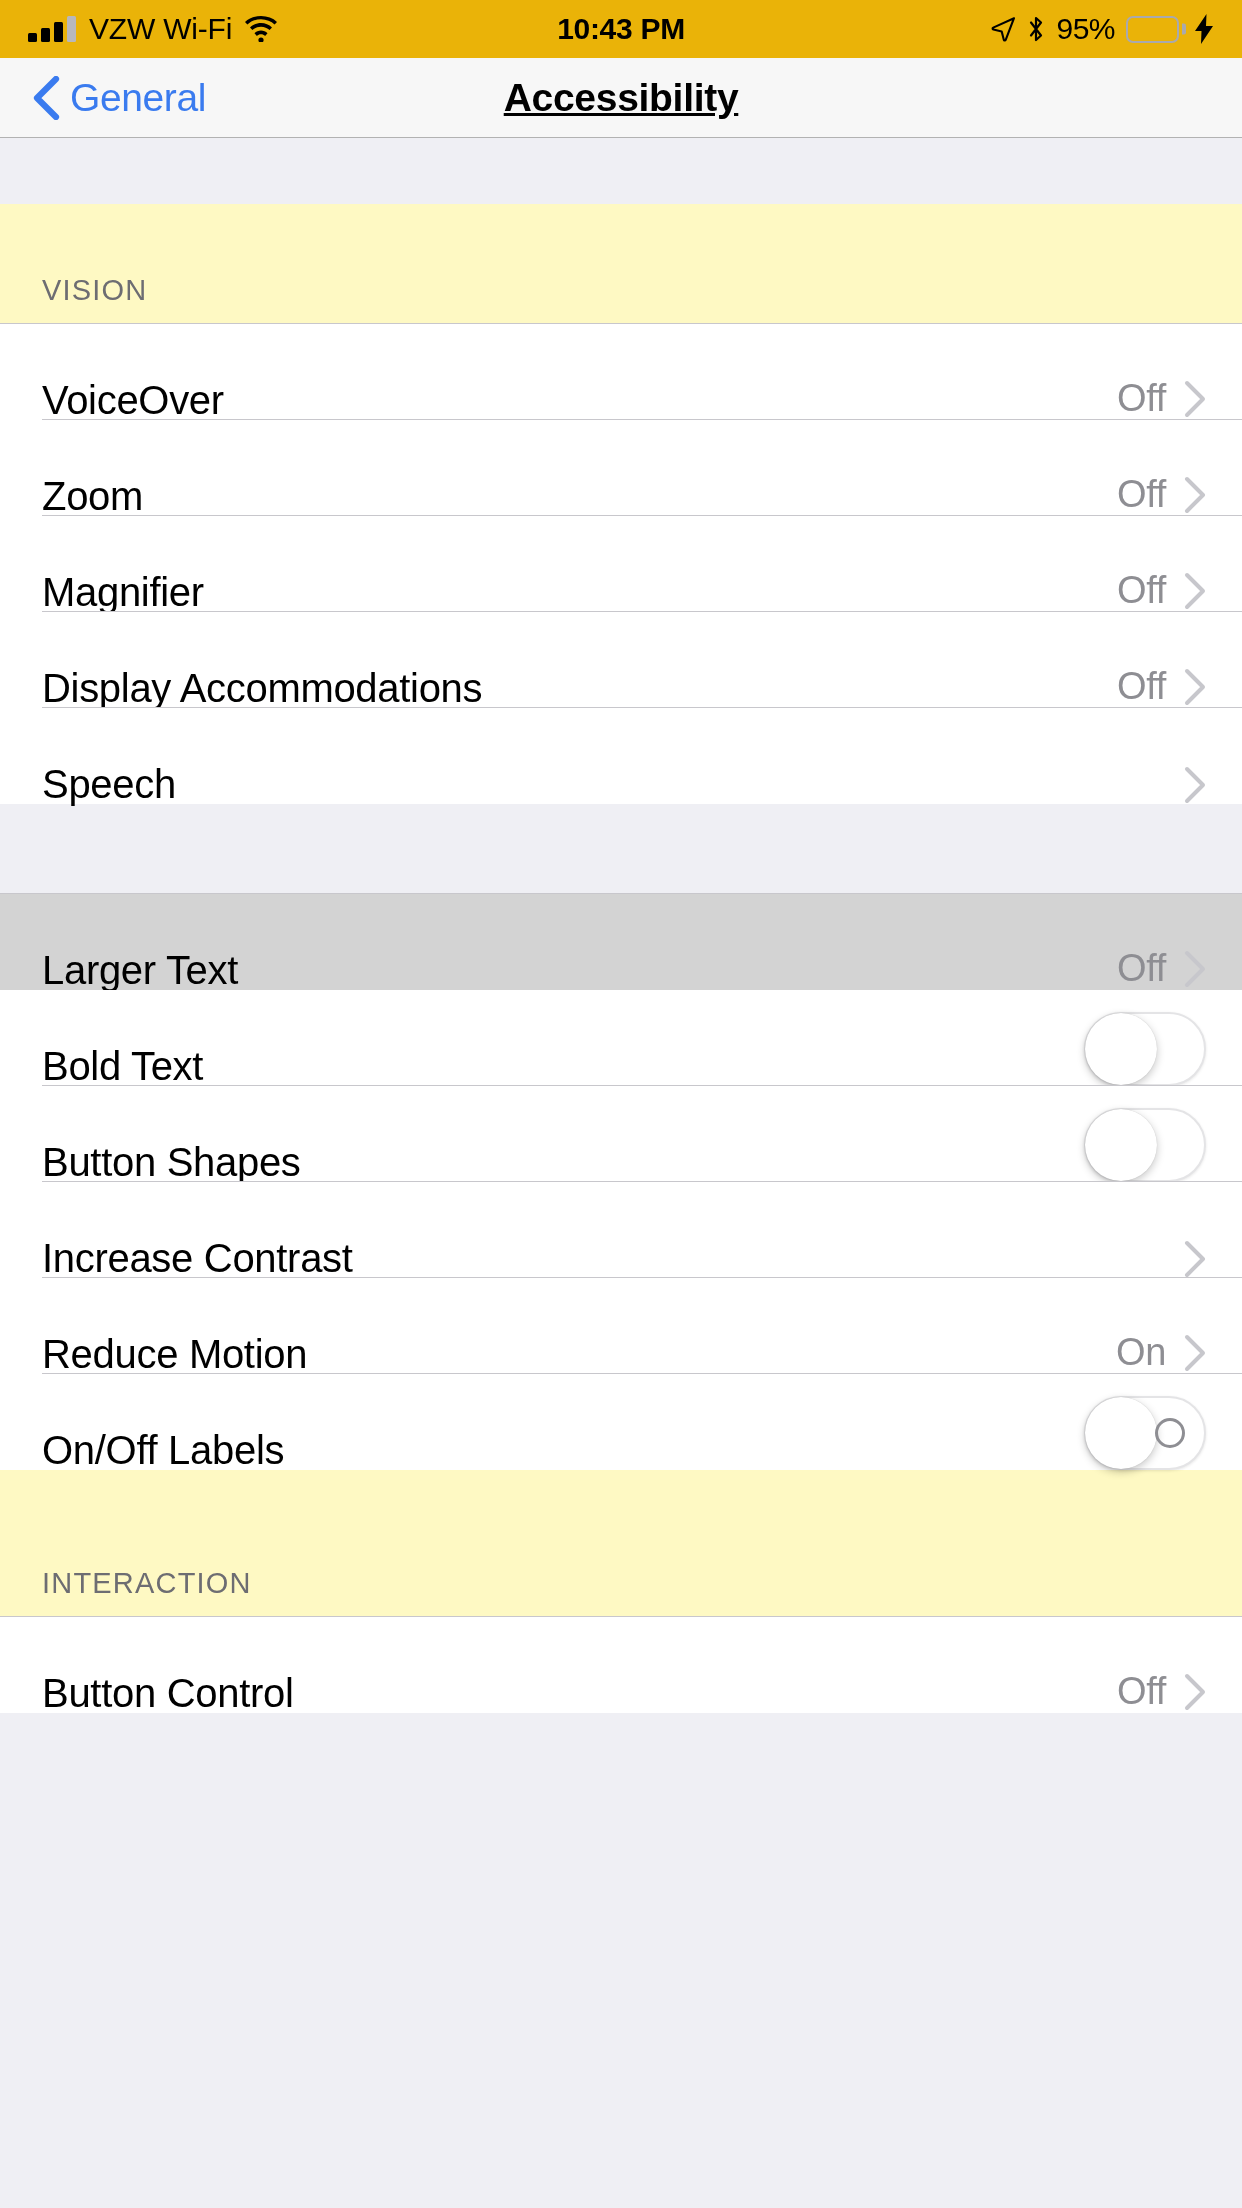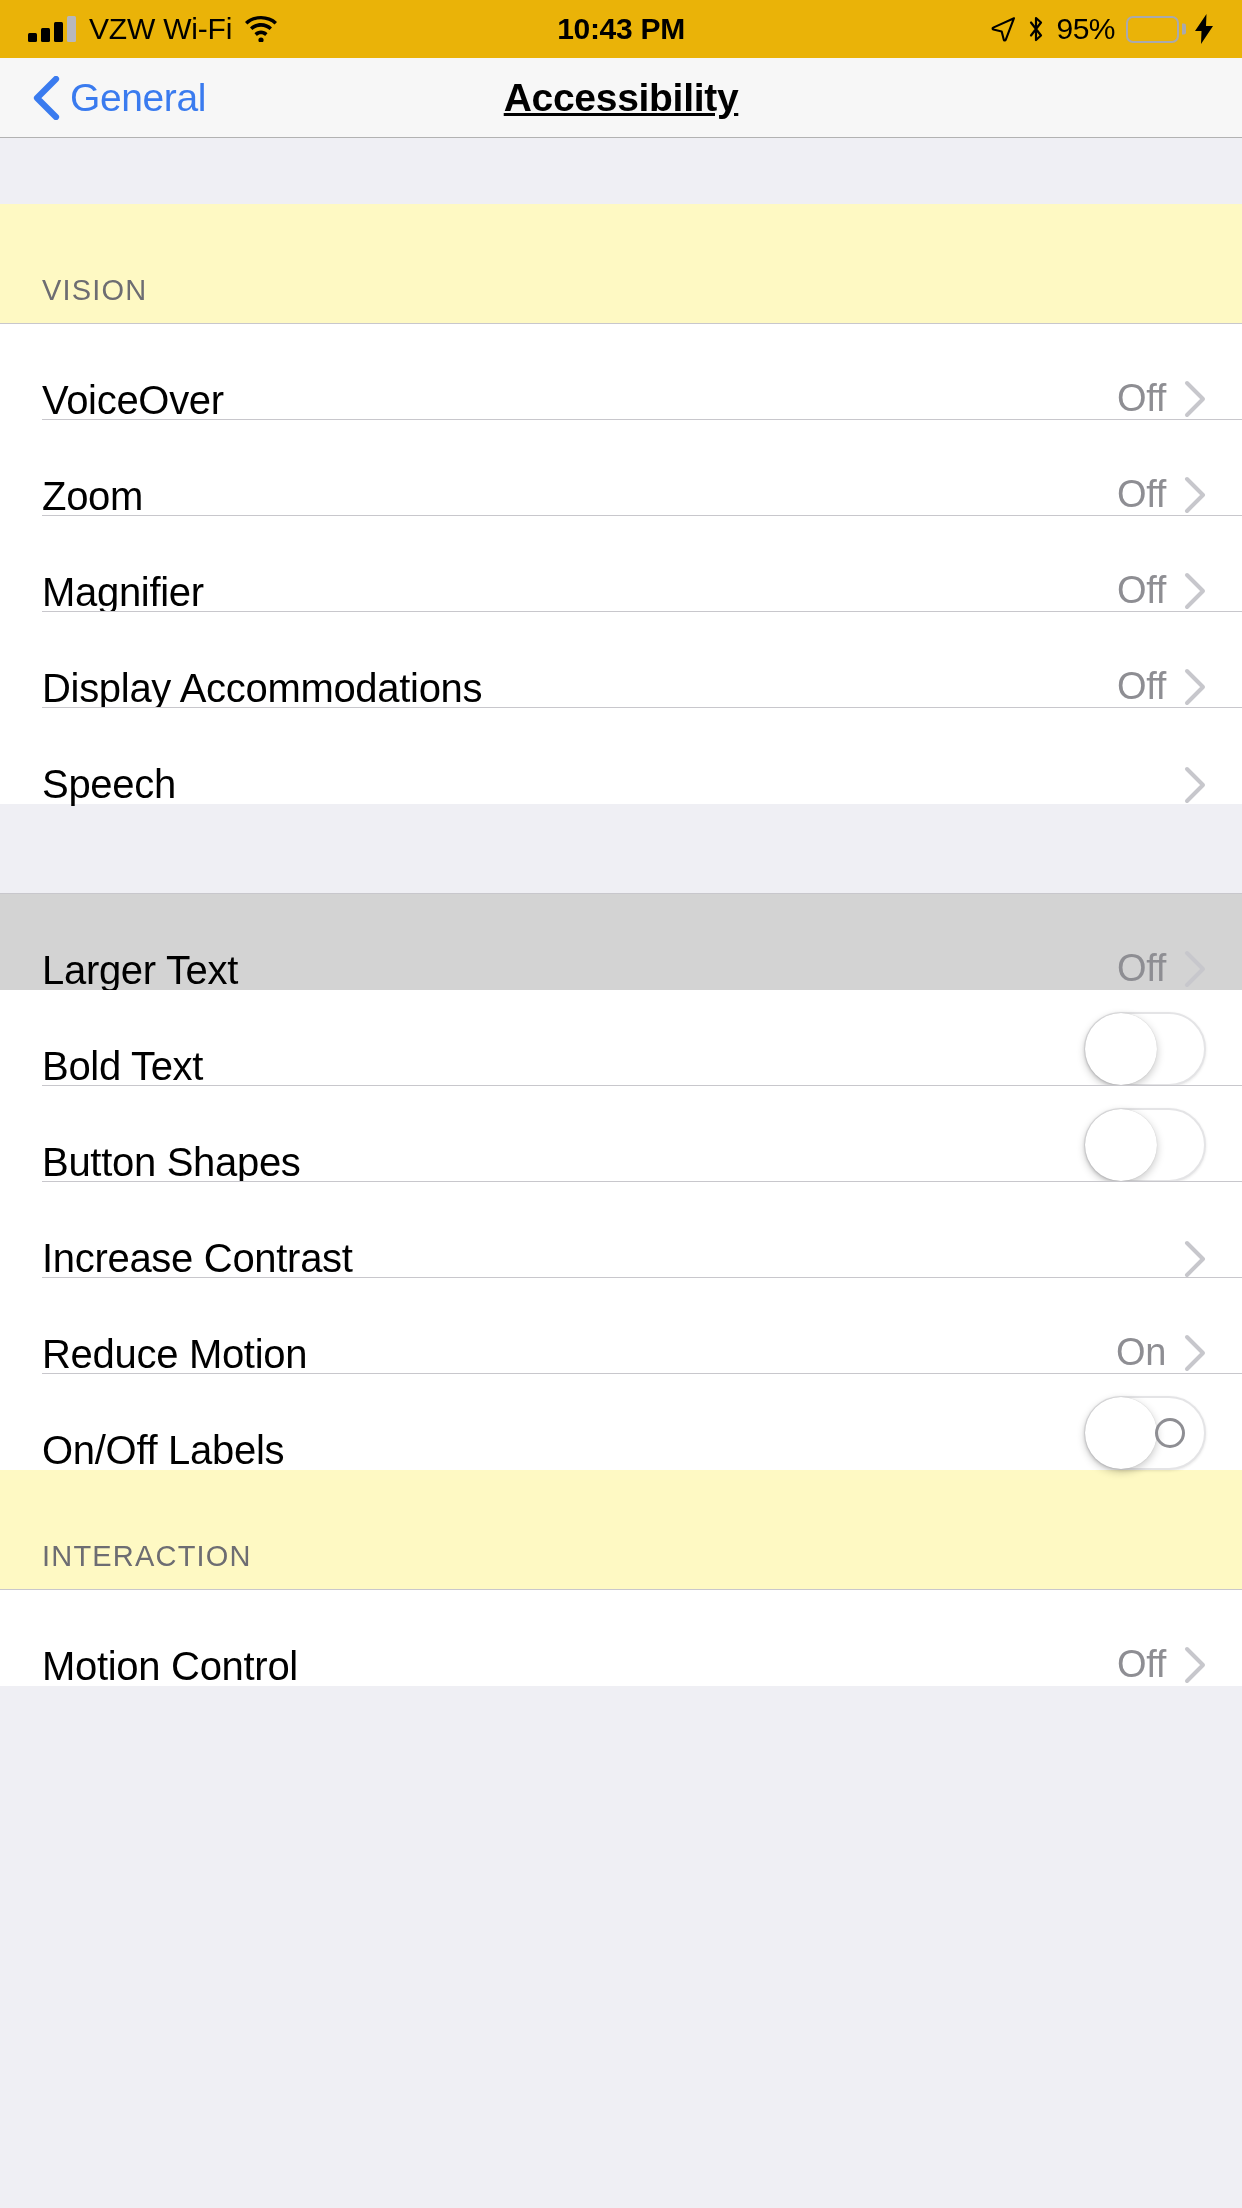--- a/index.html
+++ b/index.html
@@ -87,21 +87,21 @@
   .sec-header{
     width:100%; background:#fef9c3;
     display:flex; align-items:flex-end;
     padding:0 0 16px 42px;
     border-bottom:1px solid #C8C7CC;
   }
   .sec-header span{
     font-size:29px; color:#6D6D72; letter-spacing:1.2px;
   }
   .sec-header.h1{ height:120px; }
-  .sec-header.h2{ height:120px; }
+  .sec-header.h2{ height:147px; }
 
   .group{ background:#FFFFFF; }
 
   .row{
     position:relative;
     height:96px;
     display:flex; align-items:flex-end;
     padding-left:42px; padding-right:36px;
     background:#FFFFFF;
     cursor:pointer;
@@ -336,21 +336,21 @@
             <span class="offmark"></span>
           </span>
         </div>
       </div>
     </div>
     <div class="sec-header h2">
       <span>INTERACTION</span>
     </div>
     <div class="group">
       <div class="row nosep">
-        <span class="row-label">Motion Control</span>
+        <span class="row-label">Button Control</span>
         <div class="row-right">
           <span class="row-value">Off</span>
           <span>
             <svg class="chev" viewBox="0 0 22 38">
               <path d="M3 3l16 16L3 35" fill="none" stroke="#C7C7CC" stroke-width="4" stroke-linecap="round" stroke-linejoin="round"></path>
             </svg>
           </span>
         </div>
       </div>
     </div>

